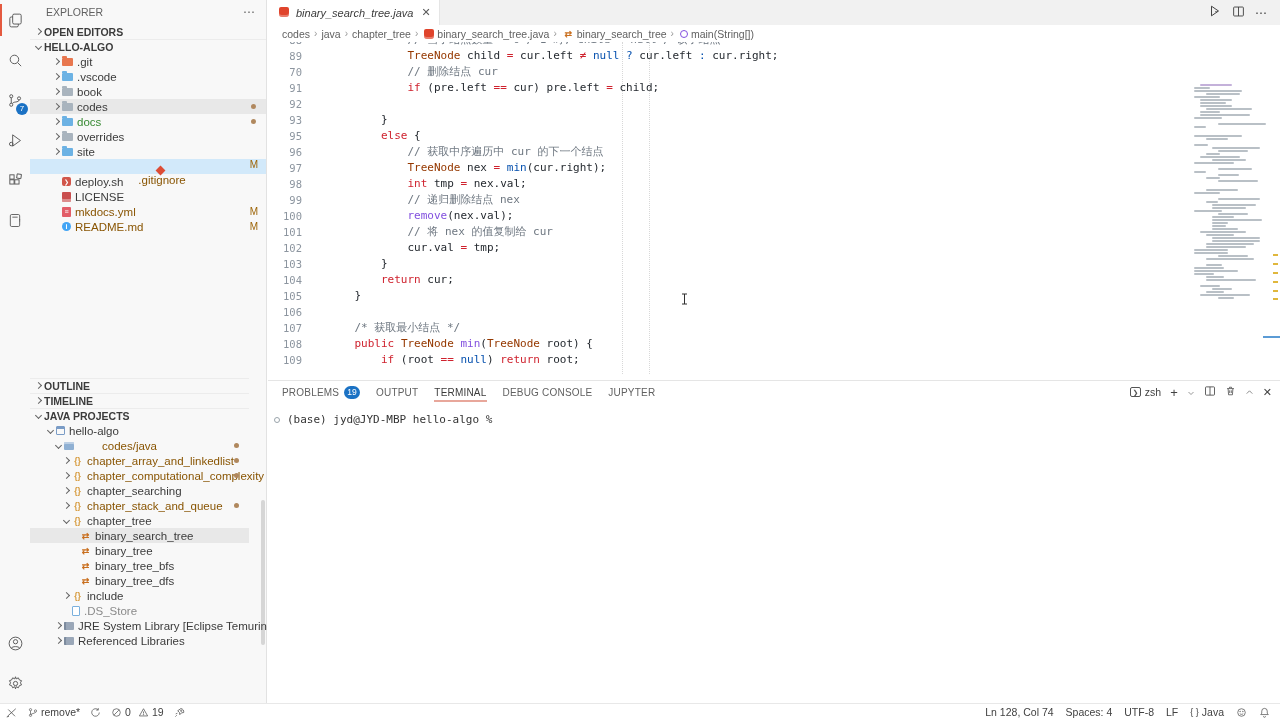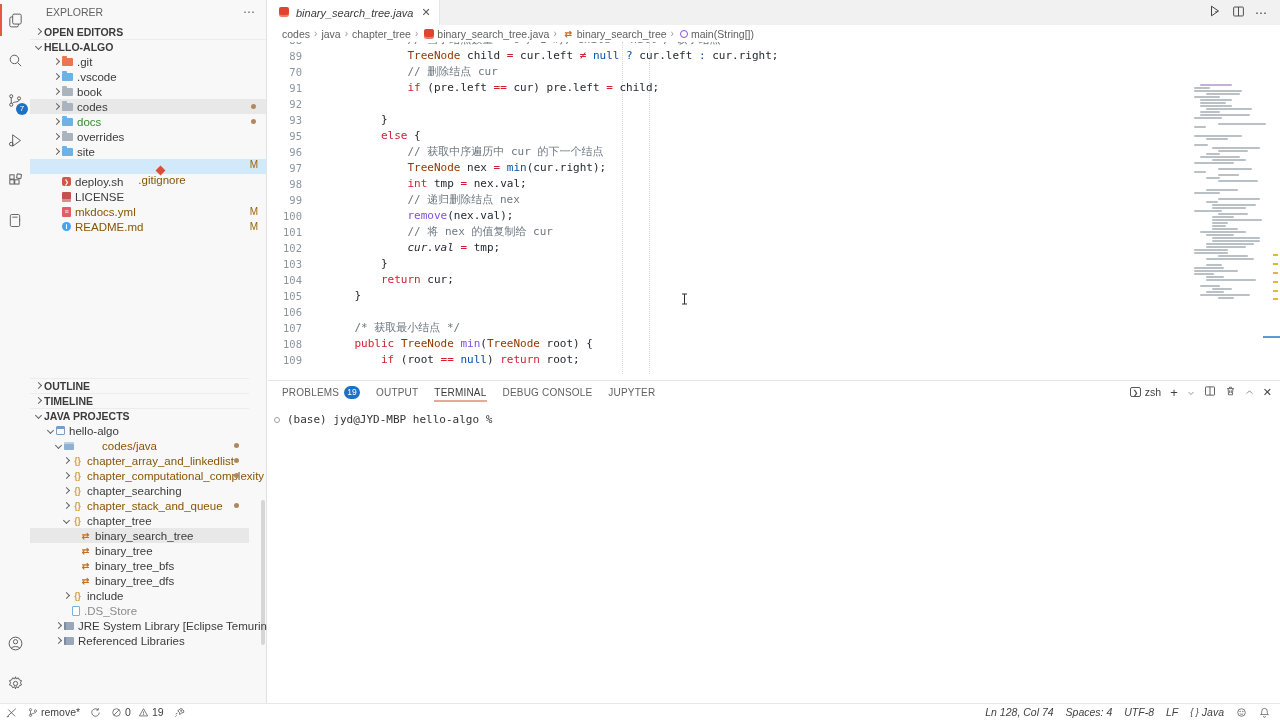--- a/index.html
+++ b/index.html
@@ -76,21 +76,21 @@
   .panel-actions svg { stroke:#424242; fill:none; stroke-width:1.1; }
   .shell-label { display:flex; align-items:center; gap:4px; font-size:10.5px; color:#424242; }
   .termbox { width:11px; height:10px; border:1px solid #555; border-radius:2px; font-size:7px; line-height:9px; text-align:center; color:#555; }
   .terminal-body { padding:10px 0 0 6px; font-family:"DejaVu Sans Mono", monospace; font-size:11px; color:#333; display:flex; align-items:center; }
   .term-deco { width:6px; height:6px; border:1px solid #9aa4ab; border-radius:50%; margin-right:7px; flex:none; }
 
   
   .statusbar { position:absolute; left:0; right:0; bottom:0; height:17px; background:#fff; border-top:1px solid #e8e8e8; display:flex; align-items:center; font-size:10.5px; color:#424242; padding:0 10px 0 6px; }
   .sb-item { display:flex; align-items:center; gap:3px; margin-right:10px; }
   .sb-item svg { stroke:#555; fill:none; stroke-width:1.1; }
-  .sb-right { margin-left:auto; display:flex; align-items:center;font-style:italic; }
+  .sb-right { margin-left:auto; display:flex; align-items:center; }
   .sb-right .sb-item { margin-right:0; margin-left:12px; }
 </style>
 </head>
 <body>
 
 <div id="window">
 
   <div class="activitybar" id="activitybar">
       <div class="ab-item active">
         <svg width="17" height="17" viewBox="0 0 24 24">
@@ -388,21 +388,21 @@
           <div class="code-line"><span class="ln">91</span><span class="lc"><span style="color: rgb(36, 41, 47);">            </span><span style="color: rgb(207, 34, 46);">if</span><span style="color: rgb(36, 41, 47);"> (pre.left </span><span style="color: rgb(207, 34, 46);">==</span><span style="color: rgb(36, 41, 47);"> cur) pre.left </span><span style="color: rgb(207, 34, 46);">=</span><span style="color: rgb(36, 41, 47);"> child;</span></span></div>
           <div class="code-line"><span class="ln">92</span></div>
           <div class="code-line"><span class="ln">93</span><span class="lc"><span style="color: rgb(36, 41, 47);">        }</span></span></div>
           <div class="code-line"><span class="ln">95</span><span class="lc"><span style="color: rgb(36, 41, 47);">        </span><span style="color: rgb(207, 34, 46);">else</span><span style="color: rgb(36, 41, 47);"> {</span></span></div>
           <div class="code-line"><span class="ln">96</span><span class="lc"><span style="color: rgb(110, 119, 129);">            // 获取中序遍历中 cur 的下一个结点</span></span></div>
           <div class="code-line"><span class="ln">97</span><span class="lc"><span style="color: rgb(36, 41, 47);">            </span><span style="color: rgb(149, 56, 0);">TreeNode</span><span style="color: rgb(36, 41, 47);"> nex </span><span style="color: rgb(207, 34, 46);">=</span><span style="color: rgb(36, 41, 47);"> </span><span style="color: rgb(5, 80, 174);">min</span><span style="color: rgb(36, 41, 47);">(cur.right);</span></span></div>
           <div class="code-line"><span class="ln">98</span><span class="lc"><span style="color: rgb(36, 41, 47);">            </span><span style="color: rgb(207, 34, 46);">int</span><span style="color: rgb(36, 41, 47);"> tmp </span><span style="color: rgb(207, 34, 46);">=</span><span style="color: rgb(36, 41, 47);"> nex.val;</span></span></div>
           <div class="code-line"><span class="ln">99</span><span class="lc"><span style="color: rgb(110, 119, 129);">            // 递归删除结点 nex</span></span></div>
           <div class="code-line"><span class="ln">100</span><span class="lc"><span style="color: rgb(36, 41, 47);">            </span><span style="color: rgb(130, 80, 223);">remove</span><span style="color: rgb(36, 41, 47);">(nex.val);</span></span></div>
           <div class="code-line"><span class="ln">101</span><span class="lc"><span style="color: rgb(110, 119, 129);">            // 将 nex 的值复制给 cur</span></span></div>
-          <div class="code-line"><span class="ln">102</span><span class="lc"><span style="color: rgb(36, 41, 47); font-style: italic;">            cur.val </span><span style="color: rgb(207, 34, 46);">=</span><span style="color: rgb(36, 41, 47);"> tmp;</span></span></div>
+          <div class="code-line"><span class="ln">102</span><span class="lc"><span style="color: rgb(36, 41, 47);">            cur.val </span><span style="color: rgb(207, 34, 46);">=</span><span style="color: rgb(36, 41, 47);"> tmp;</span></span></div>
           <div class="code-line"><span class="ln">103</span><span class="lc"><span style="color: rgb(36, 41, 47);">        }</span></span></div>
           <div class="code-line"><span class="ln">104</span><span class="lc"><span style="color: rgb(36, 41, 47);">        </span><span style="color: rgb(207, 34, 46);">return</span><span style="color: rgb(36, 41, 47);"> cur;</span></span></div>
           <div class="code-line"><span class="ln">105</span><span class="lc"><span style="color: rgb(36, 41, 47);">    }</span></span></div>
           <div class="code-line"><span class="ln">106</span><span class="lc"></span></div>
           <div class="code-line"><span class="ln">107</span><span class="lc"><span style="color: rgb(110, 119, 129);">    /* 获取最小结点 */</span></span></div>
           <div class="code-line"><span class="ln">108</span><span class="lc"><span style="color: rgb(36, 41, 47);">    </span><span style="color: rgb(207, 34, 46);">public</span><span style="color: rgb(36, 41, 47);"> </span><span style="color: rgb(149, 56, 0);">TreeNode</span><span style="color: rgb(36, 41, 47);"> </span><span style="color: rgb(130, 80, 223);">min</span><span style="color: rgb(36, 41, 47);">(</span><span style="color: rgb(149, 56, 0);">TreeNode</span><span style="color: rgb(36, 41, 47);"> root) {</span></span></div>
           <div class="code-line"><span class="ln">109</span><span class="lc"><span style="color: rgb(36, 41, 47);">        </span><span style="color: rgb(207, 34, 46);">if</span><span style="color: rgb(36, 41, 47);"> (root </span><span style="color: rgb(207, 34, 46);">==</span><span style="color: rgb(36, 41, 47);"> </span><span style="color: rgb(5, 80, 174);">null</span><span style="color: rgb(36, 41, 47);">) </span><span style="color: rgb(207, 34, 46);">return</span><span style="color: rgb(36, 41, 47);"> root;</span></span></div>
         </div>
       <div class="minimap" id="minimap">
           <div class="mm-bar" style="top: 0px; left: 10px; width: 32px; background: rgb(181, 158, 209); opacity: 0.8;"></div>

